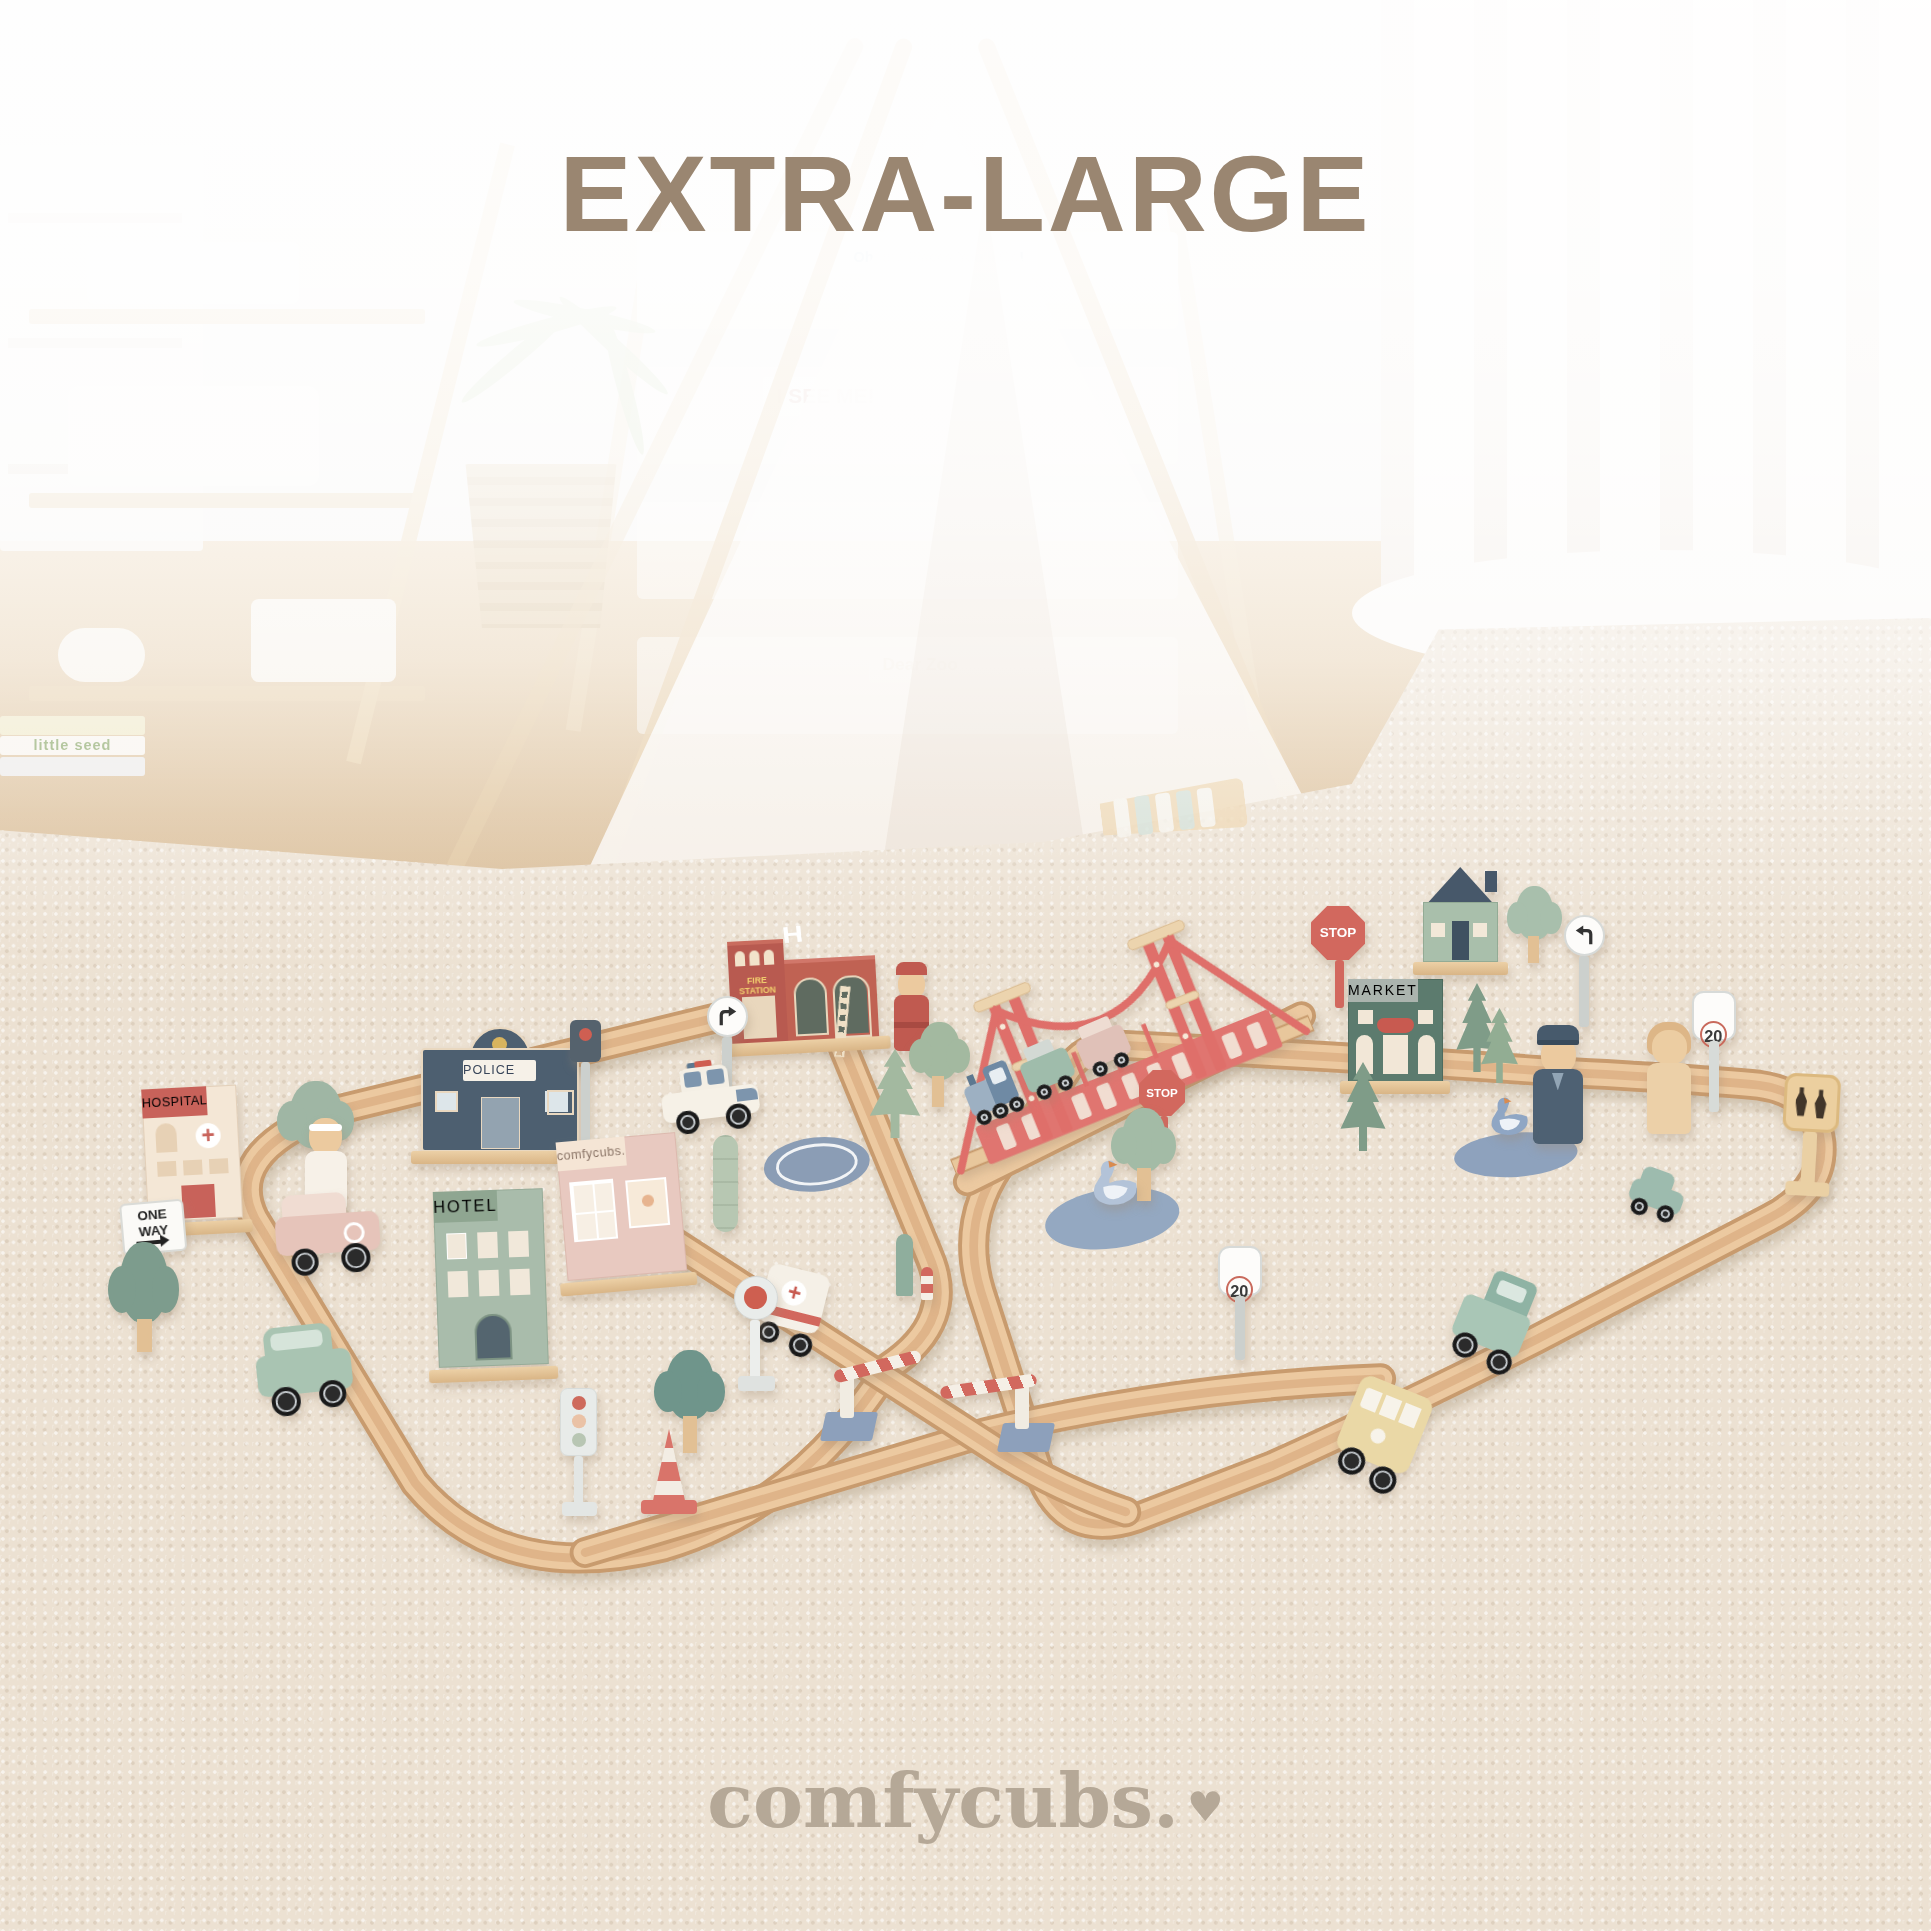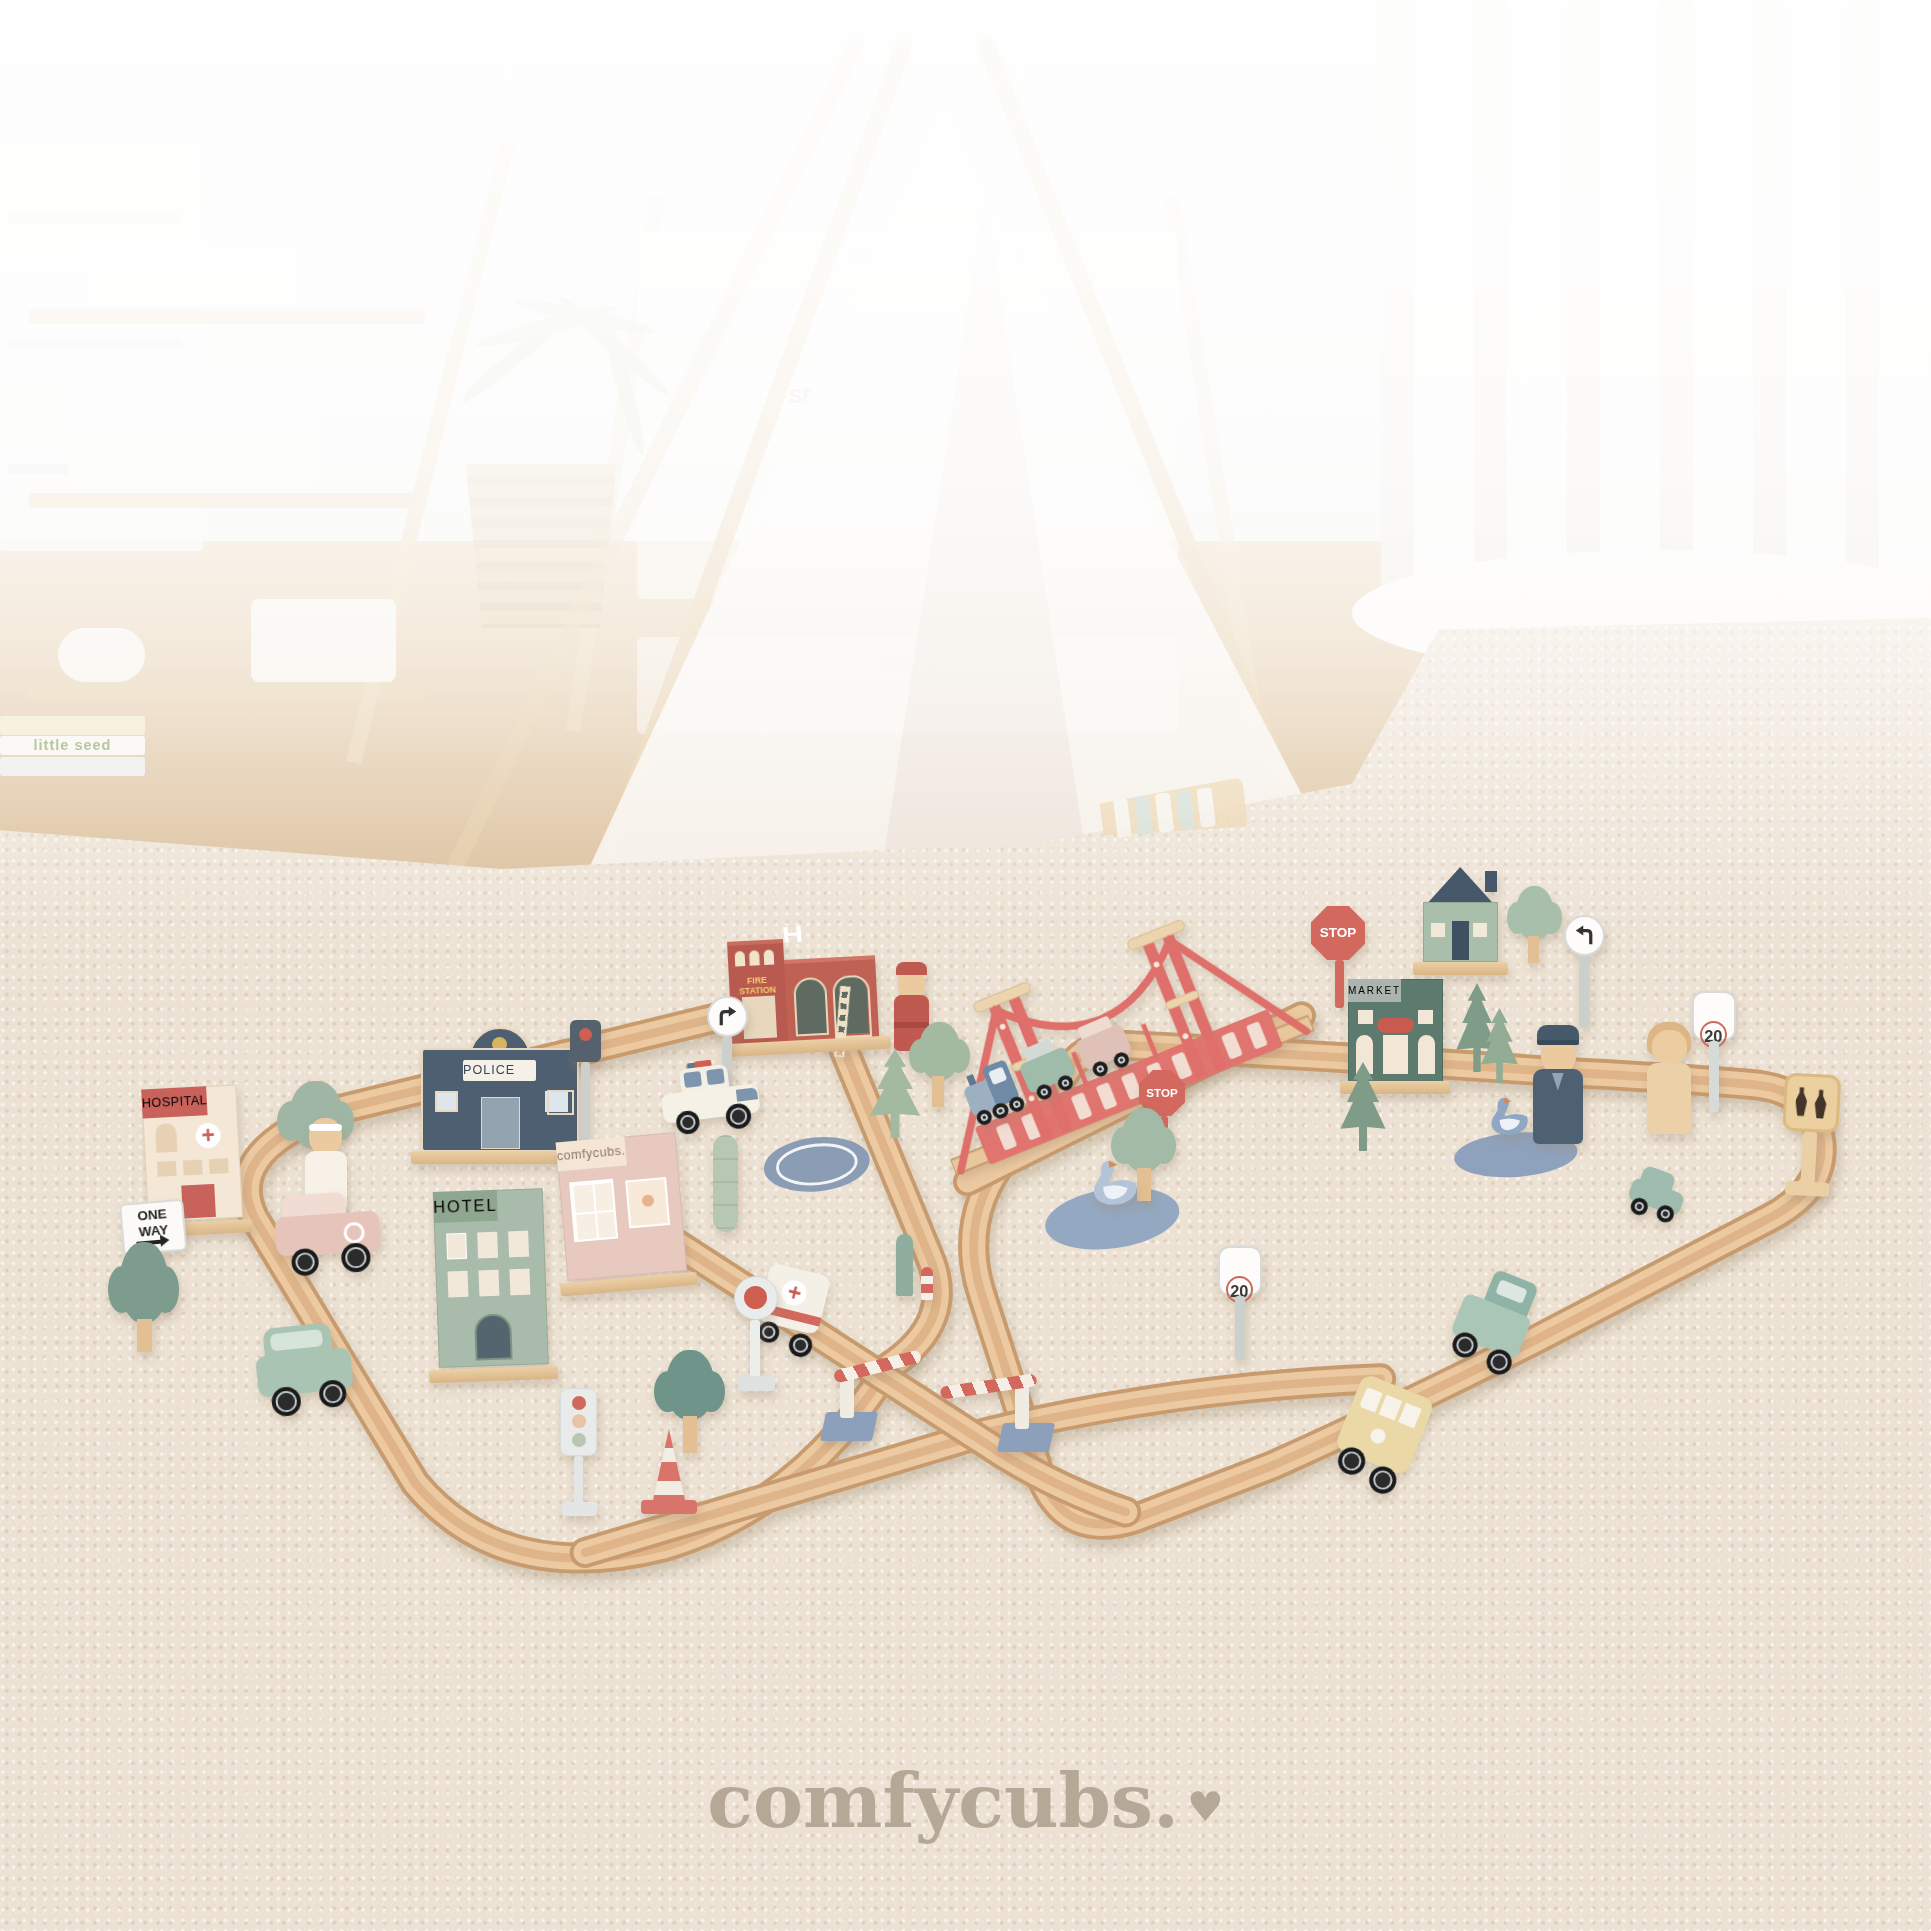--- a/index.html
+++ b/index.html
@@ -137,21 +137,21 @@
   .b-shop .sign{height:29px;line-height:29px;background:#f5e5d5;color:#8a7466;font-size:12.6px;letter-spacing:0.5px;}
   .b-shop .win{left:9.7px;top:41px;width:44px;height:60px;background:#f7efe4;border:2.9px solid #fff;
       background-image:linear-gradient(#fff 1.9px,transparent 1.9px),linear-gradient(90deg,#fff 1.9px,transparent 1.9px);
       background-size:21px 29px;}
   .b-shop .disp{left:66px;top:44px;width:41px;height:48px;background:#f7ead9;border:2.9px solid #fff;}
   .b-shop .pend{left:81px;top:60px;width:11.6px;height:11.6px;background:#e7b48f;border-radius:50%;}
   .b-shop .base{left:-7.7px;top:141px;width:137px;}
 
   .b-market{left:1348px;top:979px;width:95px;height:118px;}
   .b-market .body{left:0;top:0;width:95px;height:104px;background:#5c7b6e;border:1.9px solid #4d6b5e;}
-  .b-market .sign{height:23px;line-height:23px;background:#abb4ae;font-size:10px;letter-spacing:1.9px;}
+  .b-market .sign{height:23px;line-height:23px;background:#abb4ae;font-size:14px;letter-spacing:1.9px;}
   .b-market .awn{left:29px;top:39px;width:37px;height:15.4px;background:#c85a50;border-radius:7.7px 7.7px 9.7px 9.7px;}
   .b-market .win{left:9.7px;top:31px;width:15.4px;height:13.5px;background:#f2e7d7;box-shadow:60px 0 #f2e7d7;}
   .b-market .tall{left:7.7px;top:56px;width:17.4px;height:39px;background:#f2e7d7;border-radius:8.7px 8.7px 0 0;
       box-shadow:62px 0 #f2e7d7;}
   .b-market .door{left:35px;top:56px;width:25px;height:39px;background:#f2e7d7;}
   .b-market .base{left:-7.7px;top:102px;width:110px;}
 
   .b-school{left:1508px;top:960px;width:154px;height:129px;}
   .b-school .wing{left:0;top:23px;width:154px;height:93px;background:#e7ba7c;border-top:9.7px solid #4d5e6d;}
   .b-school .gable{left:46px;top:0;width:62px;height:44px;background:#e7ba7c;
@@ -863,20 +863,21 @@
     <div class="v-bus">
       <div class="bod"></div>
         <div class="band"></div>
         <div class="lamp"></div>
       <div class="wheel w1"></div>
         <div class="wheel w2"></div>
     </div>
   </div>
 
   <div class="header">
+    <h1>EXTRA-LARGE</h1>
   </div>
 
   <div class="brand">
     <span style="position:static">comfycubs.</span><span class="heart">♥</span>
   </div>
 
 </div>
 
 
 </body></html>

